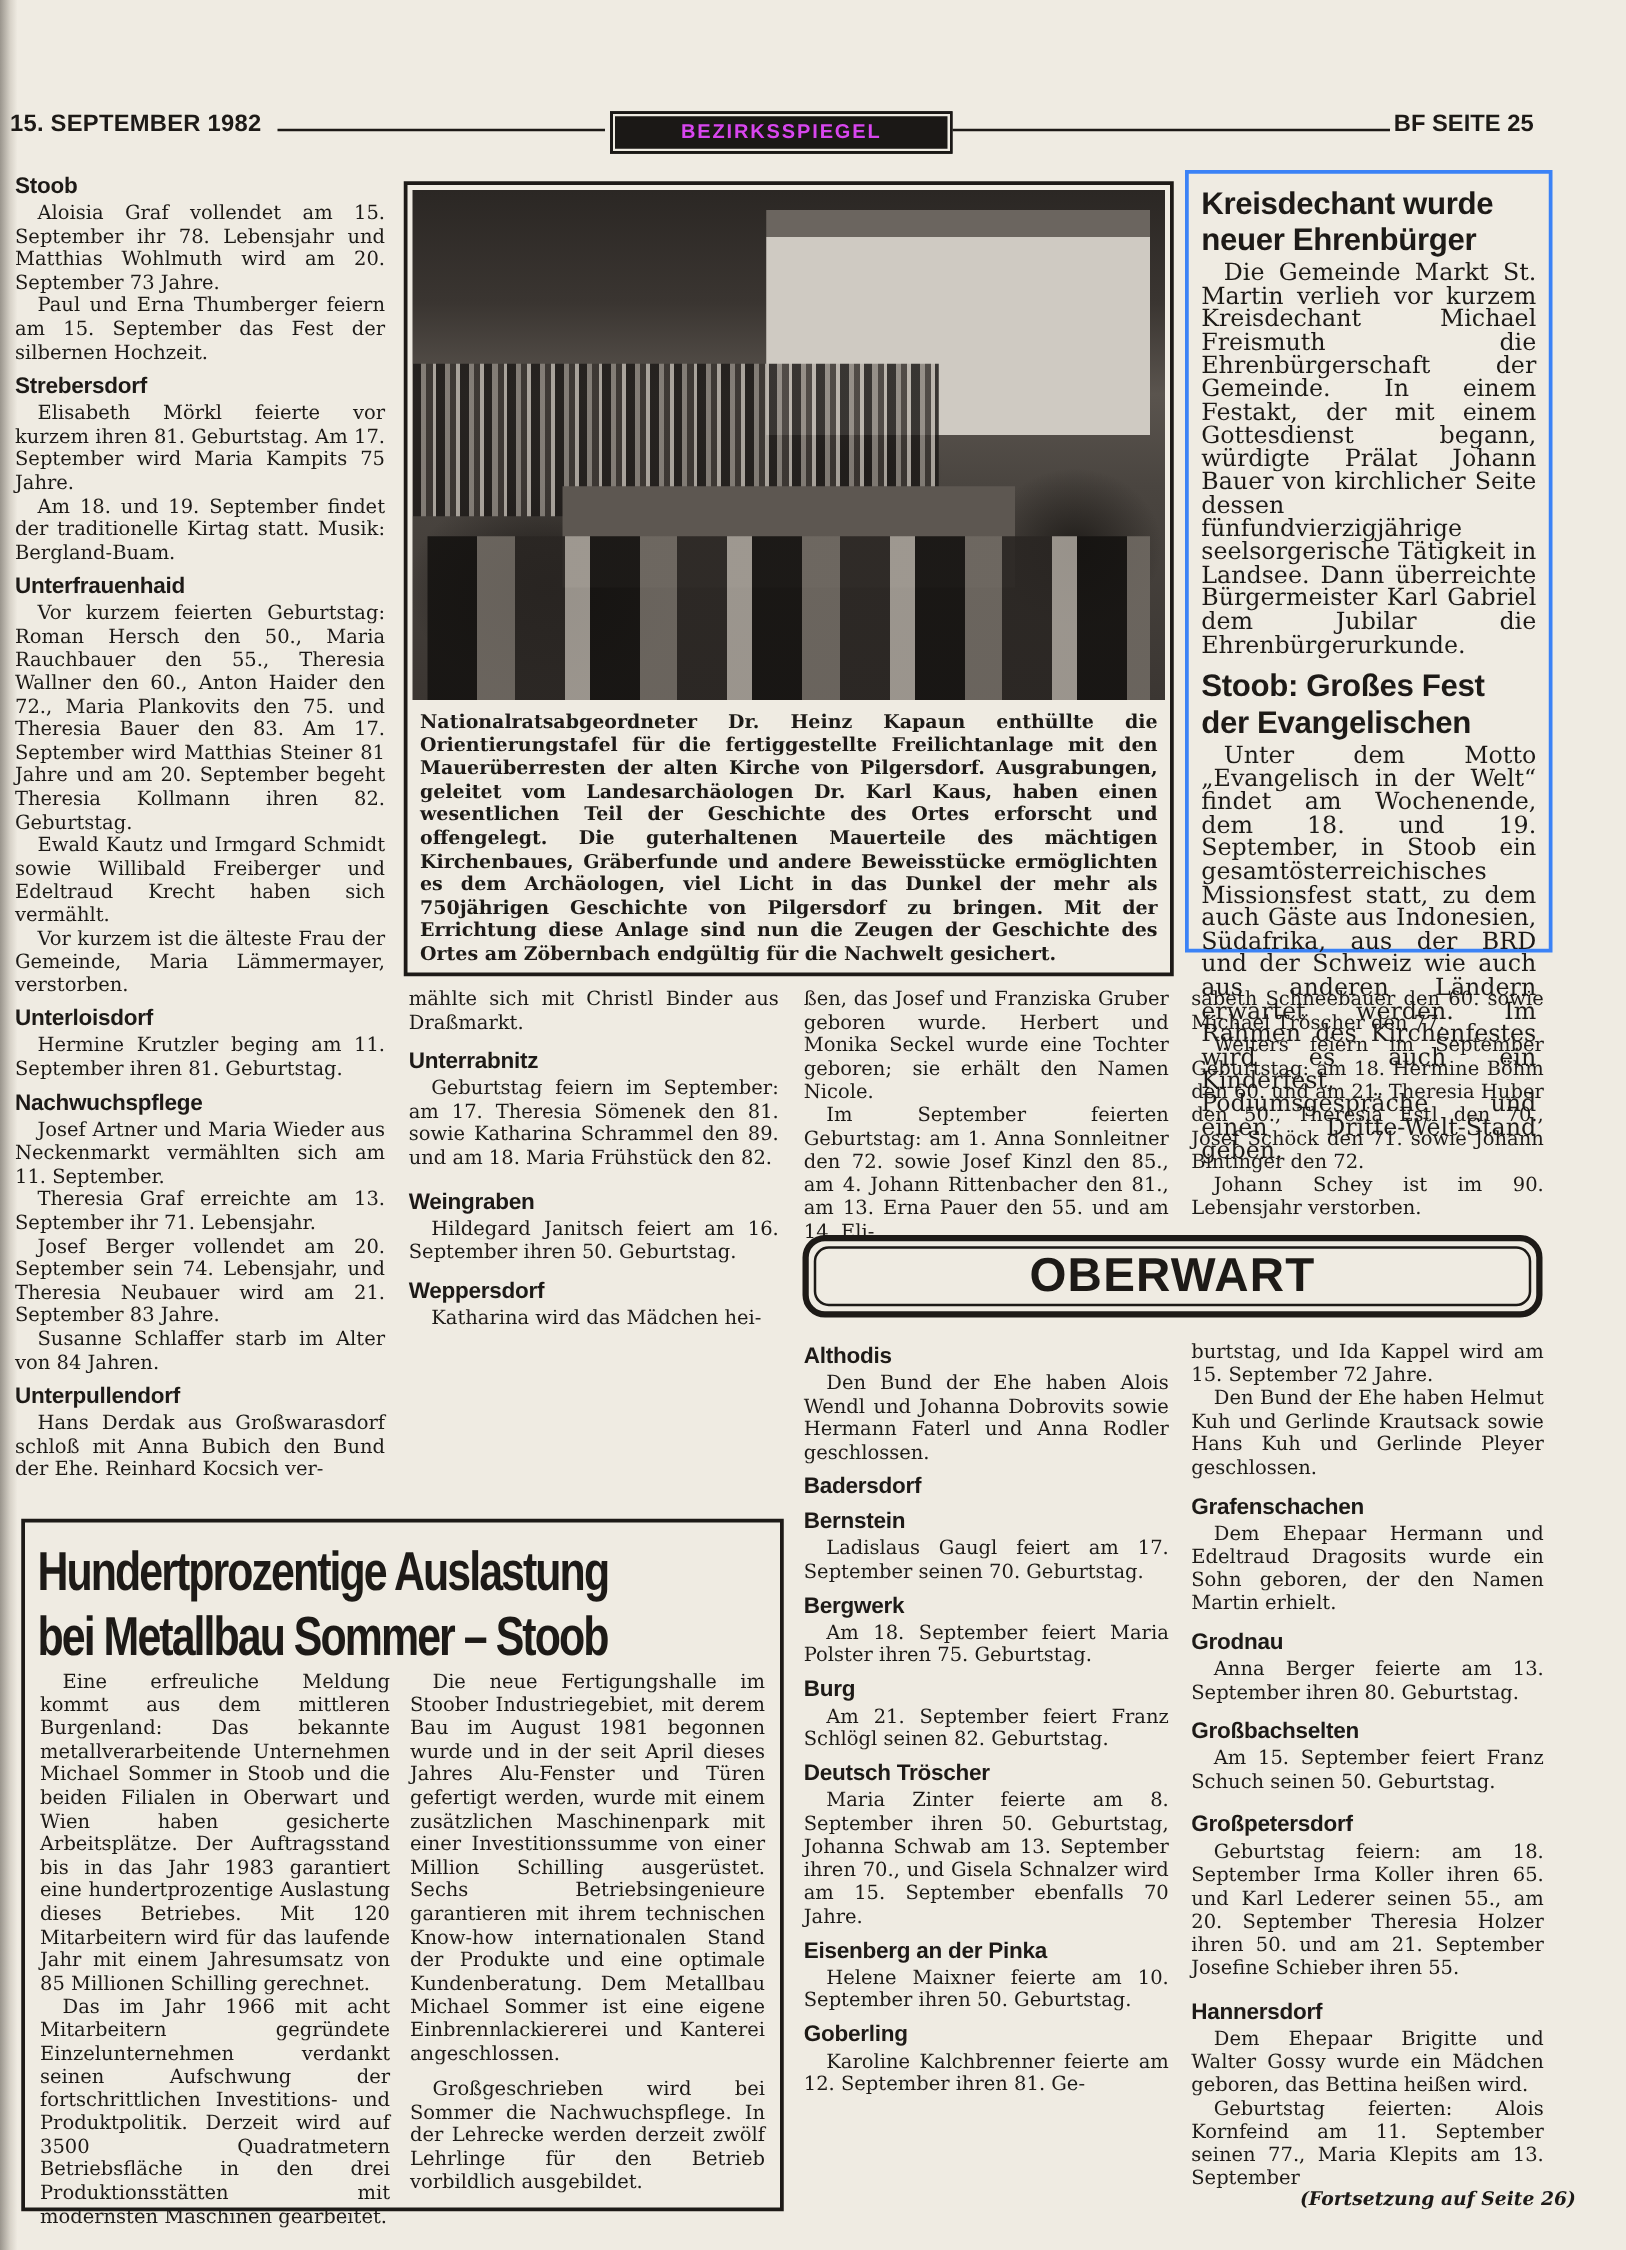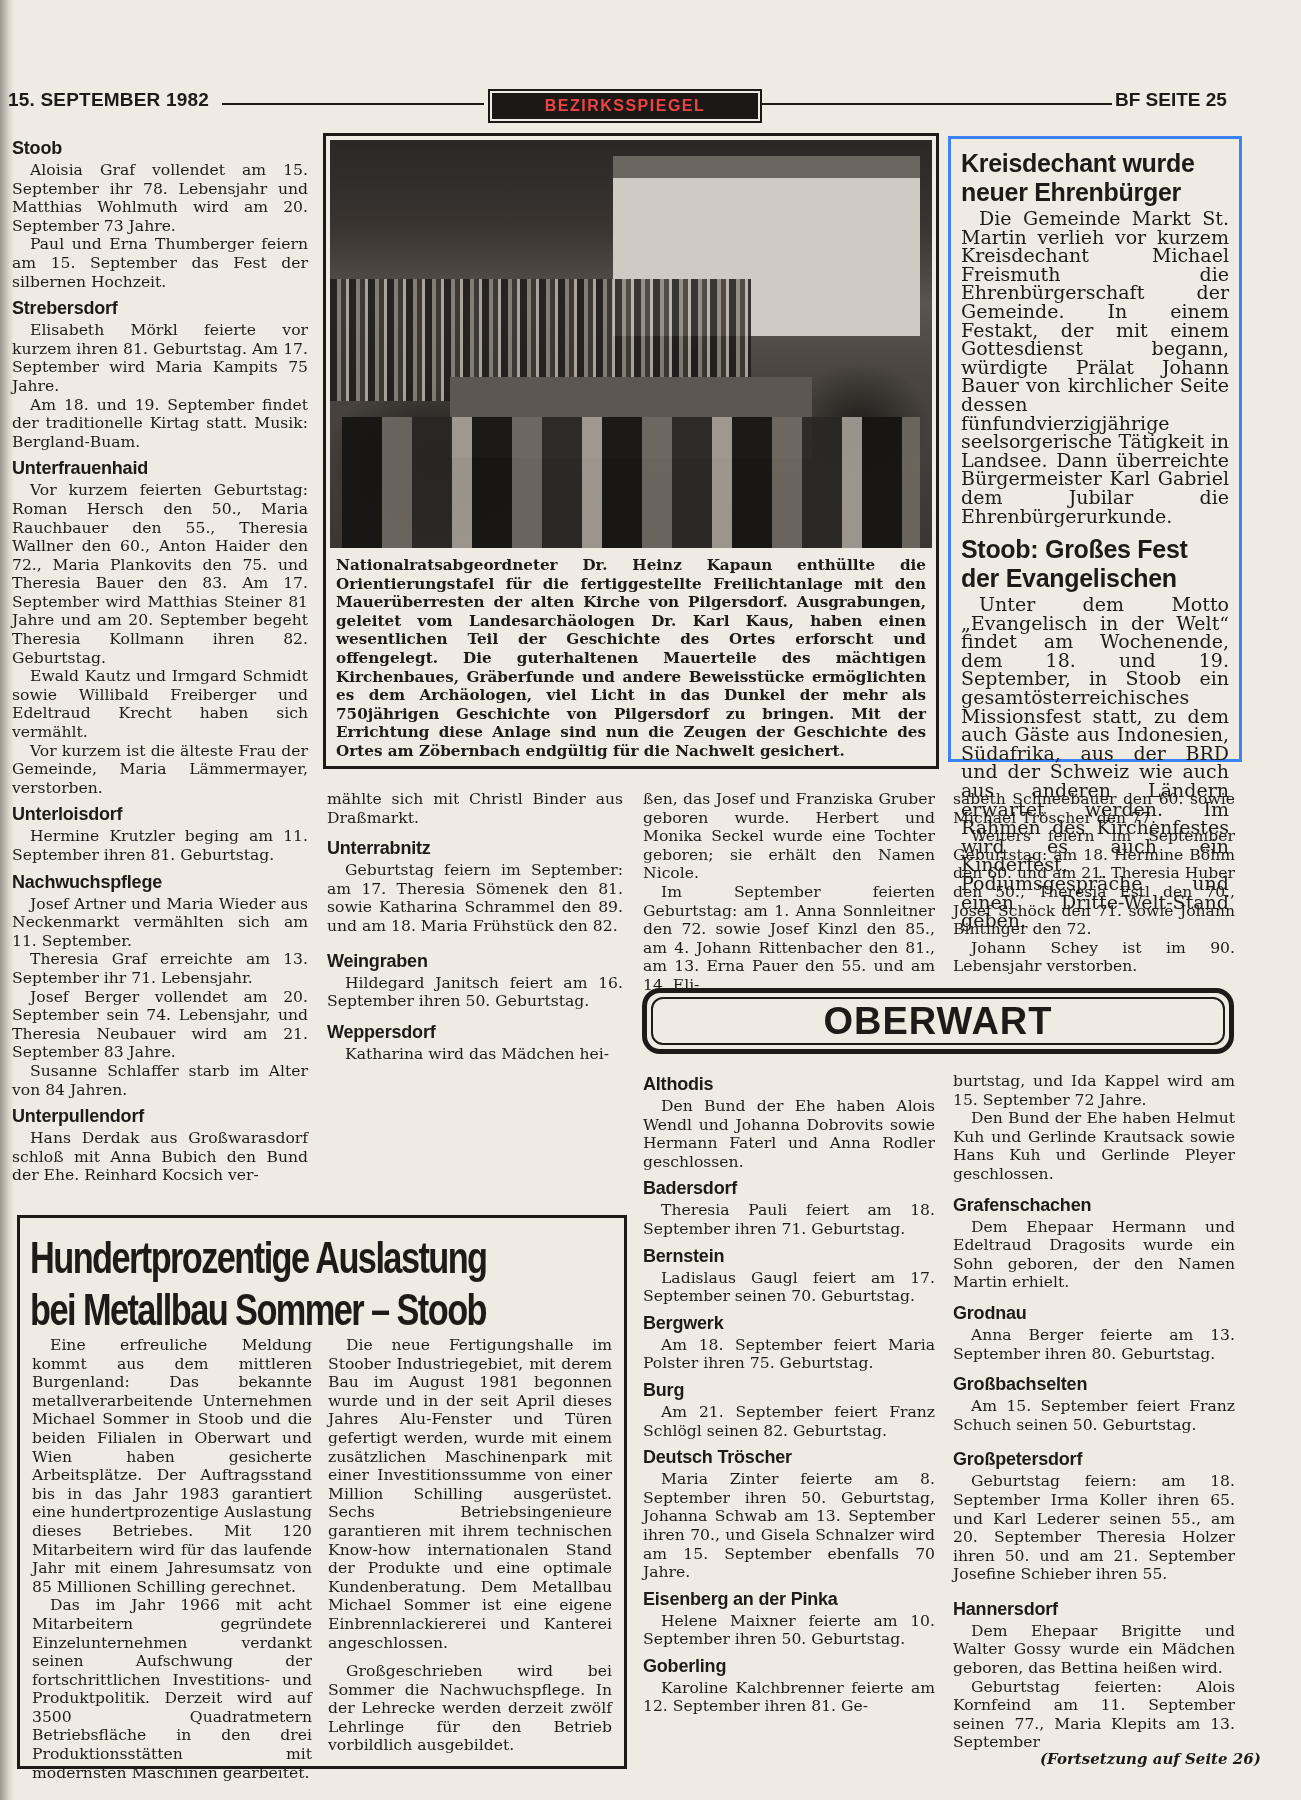--- a/index.html
+++ b/index.html
@@ -9,30 +9,30 @@
     font-family:"DejaVu Serif", serif;
   }
   .abs { position:absolute; }
   .binding { position:absolute; left:0; top:0; width:14px; height:1800px;
     background:linear-gradient(90deg,#9a958d,#d8d3c9 60%,#efebe2); }
   
   .hdr-date { left:8px; top:89px; font-family:"Liberation Sans",sans-serif; font-weight:bold; font-size:19px; letter-spacing:0.2px; }
   .hdr-rule { height:2px; background:#1d1a17; top:103px; }
   .hdr-box { left:488px; top:89px; width:270px; height:30px; background:#1b1816; border:2px solid #1b1816;
     box-shadow: inset 0 0 0 2px #efebe2, inset 0 0 0 4px #1b1816; display:flex; align-items:center; justify-content:center; }
-  .hdr-box span { color:#ef4444; font-family:"Liberation Sans",sans-serif; font-weight:bold; font-size:16px; letter-spacing:1.5px; }
+  .hdr-box span { color:#d946ef; font-family:"Liberation Sans",sans-serif; font-weight:bold; font-size:16px; letter-spacing:1.5px; }
   .hdr-page { left:1115px; top:89px; font-family:"Liberation Sans",sans-serif; font-weight:bold; font-size:19px; }
   
   .col { position:absolute; font-size:15.6px; line-height:18.6px; text-align:justify; }
   .col h3 { font-family:"Liberation Sans",sans-serif; font-weight:bold; font-size:18px; line-height:22px; margin:6px 0 2px 0; letter-spacing:-0.2px; }
   .col h3:first-child { margin-top:1px; }
   .col p { margin:0; text-indent:18px; }
   .col p.cont { text-indent:0; }
   
-  .photo-box { left:323px; top:133px; width:610px; height:630px; border:3px solid #1d1a17; background:#efebe2; }
+  .photo-box { left:323px; top:145px; width:610px; height:630px; border:3px solid #1d1a17; background:#efebe2; }
   .photo { position:absolute; left:4px; top:4px; right:4px; height:408px; overflow:hidden;
     background:
       radial-gradient(ellipse 90px 70px at 60% 55%, rgba(40,36,33,0.9), rgba(40,36,33,0) 70%),
       radial-gradient(ellipse 160px 120px at 18% 78%, rgba(25,22,20,0.95), rgba(25,22,20,0) 70%),
       radial-gradient(ellipse 100px 90px at 88% 70%, rgba(30,27,24,0.9), rgba(30,27,24,0) 70%),
       linear-gradient(180deg,#2b2724 0%,#3a3531 22%,#5a544e 40%,#4a4540 58%,#3b3632 100%); }
   .photo .wall { position:absolute; left:47%; top:4%; width:51%; height:44%;
     background:linear-gradient(180deg,#6b655f 0 12%,#cfcac2 12% 100%); }
   .photo .crowd { position:absolute; left:0; top:34%; width:70%; height:30%;
     background:repeating-linear-gradient(90deg,#1e1b19 0 7px,#8b857e 7px 11px,#3a3531 11px 16px,#b8b2aa 16px 19px); opacity:0.85; }
@@ -132,21 +132,20 @@
 </div>
 
 <div class="abs ow-banner">
     <span>OBERWART</span>
   </div>
 
 <div class="col" style="left:643px;top:1072px;width:292px;">
   <h3>Althodis</h3>
   <p>Den Bund der Ehe haben Alois Wendl und Johanna Dobrovits sowie Hermann Faterl und Anna Rodler geschlossen.</p>
   <h3>Badersdorf</h3>
-  <p>Theresia Pauli feiert am 18. September ihren 71. Geburtstag.</p>
   <h3>Bernstein</h3>
   <p>Ladislaus Gaugl feiert am 17. September seinen 70. Geburtstag.</p>
   <h3>Bergwerk</h3>
   <p>Am 18. September feiert Maria Polster ihren 75. Geburtstag.</p>
   <h3>Burg</h3>
   <p>Am 21. September feiert Franz Schlögl seinen 82. Geburtstag.</p>
   <h3>Deutsch Tröscher</h3>
   <p>Maria Zinter feierte am 8. September ihren 50. Geburtstag, Johanna Schwab am 13. September ihren 70., und Gisela Schnalzer wird am 15. September ebenfalls 70 Jahre.</p>
   <h3>Eisenberg an der Pinka</h3>
   <p>Helene Maixner feierte am 10. September ihren 50. Geburtstag.</p>

